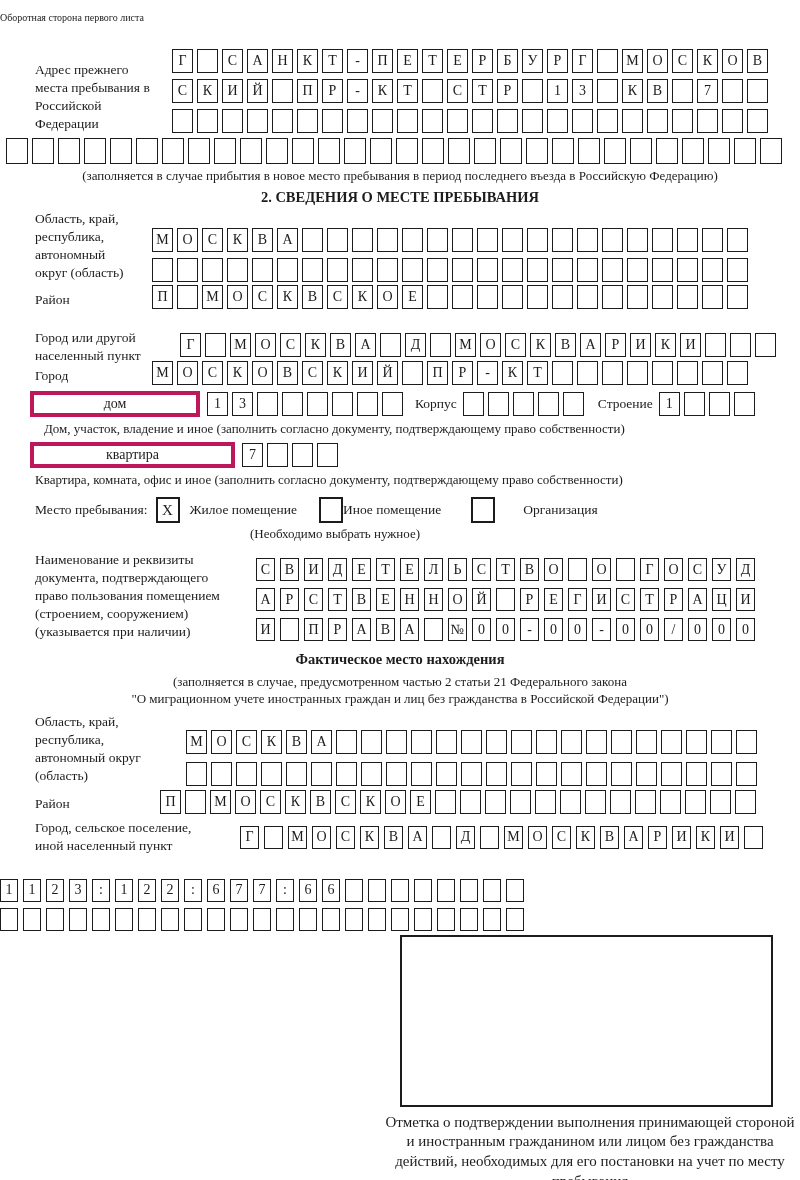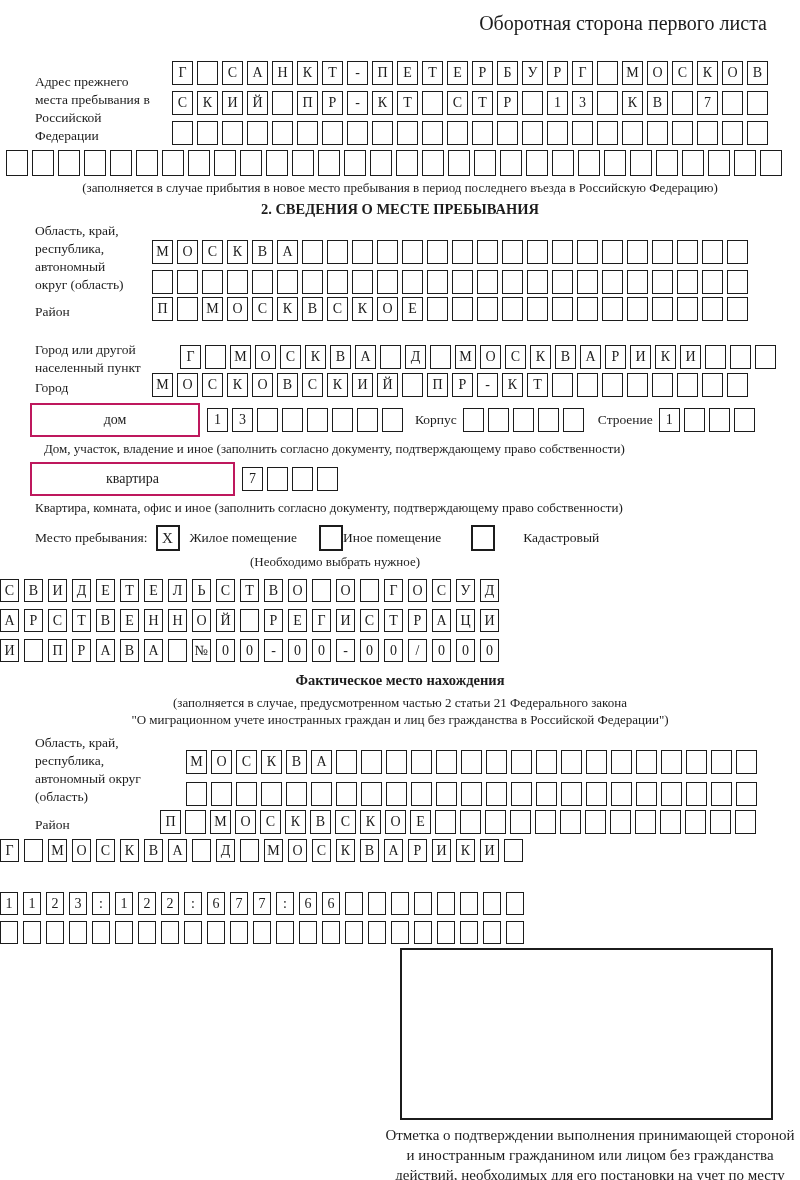--- a/index.html
+++ b/index.html
@@ -2,38 +2,38 @@
 <html><head>
 <meta charset="utf-8">
 <style>
   *{box-sizing:border-box;margin:0;padding:0}
   html,body{background:#fff}
   body{
     width:800px;height:1180px;position:relative;overflow:hidden;
     color:#1c1c1c;font-family:"Liberation Serif","DejaVu Serif",serif;
     font-size:13.5px;padding-top:12px;
   }
-  .header-note{text-align:right;padding-right:33px;font-size:20px}
+  .header-note{padding-right:33px;font-size:10px}
   .fieldblock{display:flex;align-items:flex-end}
   .flabel{font-size:13.5px;line-height:1.34;flex:none}
   .vstack{display:flex;flex-direction:column;gap:6px}
   .cells{display:flex;gap:4px;flex:none}
   .cell{
     width:21px;height:24px;border:1.5px solid #1c1c1c;flex:none;
     display:flex;align-items:center;justify-content:center;
     font-size:14px;background:#fff;
   }
   .c-full{gap:4px}.c-full .cell{width:22px;height:26px}
   .c-doc{gap:5px}.c-doc .cell{width:19px;height:23px}
   .c-cad{gap:5px}.c-cad .cell{width:18px;height:23px}
   .note{font-size:13px;line-height:1.3}
   .center{text-align:center}
   .sec-title{font-weight:bold;font-size:14.5px;text-align:center}
   .wbox{
-    border:2px solid #be185d;height:34px;display:flex;align-items:center;
+    border:4px solid #be185d;height:26px;display:flex;align-items:center;
     justify-content:center;font-size:14px;flex:none;background:#fff;
   }
   .chk{
     width:24px;height:26px;border:2px solid #1c1c1c;display:inline-flex;
     align-items:center;justify-content:center;font-size:15px;flex:none;background:#fff;
   }
   .stay-row{display:flex;align-items:center;margin-left:35px;margin-top:8px}
   .stamp-box{width:373px;height:172px;border:2px solid #1c1c1c;margin-left:400px;background:#fff}
   .stamp-note{width:420px;margin-left:380px;text-align:center;font-size:15px;line-height:1.32;margin-top:6px}
 </style>
@@ -356,25 +356,28 @@
 </div>
 <div class="note" style="margin-left:35px;margin-top:4px">Квартира, комната, офис и иное (заполнить согласно документу, подтверждающему право собственности)</div>
 
 <div class="stay-row">
   <span class="flabel">Место пребывания:</span>
   <span class="chk" style="margin-left:8px">X</span>
   <span class="flabel" style="margin-left:10px">Жилое помещение</span>
   <span class="chk" style="margin-left:22px"></span>
   <span class="flabel" style="margin-left:0">Иное помещение</span>
   <span class="chk" style="margin-left:30px"></span>
-  <span class="flabel" style="margin-left:28px">Кадастровый</span>
+  <span class="flabel" style="margin-left:28px">Организация</span>
 </div>
 <div class="note center" style="margin-top:3px;margin-left:-130px">(Необходимо выбрать нужное)</div>
 
 <div class="fieldblock" style="margin-top:8px">
+  <div class="flabel" style="width:221px;margin-left:35px">
+    <span style="display:inline-block;width:200px">Наименование и реквизиты документа, подтверждающего право пользования помещением (строением, сооружением) (указывается при наличии)</span>
+  </div>
   <div class="vstack" style="gap:7px">
     <div class="cells c-doc">
         <span class="cell">С</span>
         <span class="cell">В</span>
         <span class="cell">И</span>
         <span class="cell">Д</span>
         <span class="cell">Е</span>
         <span class="cell">Т</span>
         <span class="cell">Е</span>
         <span class="cell">Л</span>
@@ -527,20 +530,23 @@
       <span class="cell"></span>
       <span class="cell"></span>
       <span class="cell"></span>
       <span class="cell"></span>
       <span class="cell"></span>
       <span class="cell"></span>
     </div>
 </div>
 
 <div class="fieldblock" style="margin-top:5px">
+  <div class="flabel" style="width:205px;margin-left:35px;margin-bottom:-6px">
+    <span style="display:inline-block;width:175px">Город, сельское поселение, иной населенный пункт</span>
+  </div>
   <div class="cells c-doc">
       <span class="cell">Г</span>
       <span class="cell"></span>
       <span class="cell">М</span>
       <span class="cell">О</span>
       <span class="cell">С</span>
       <span class="cell">К</span>
       <span class="cell">В</span>
       <span class="cell">А</span>
       <span class="cell"></span>

